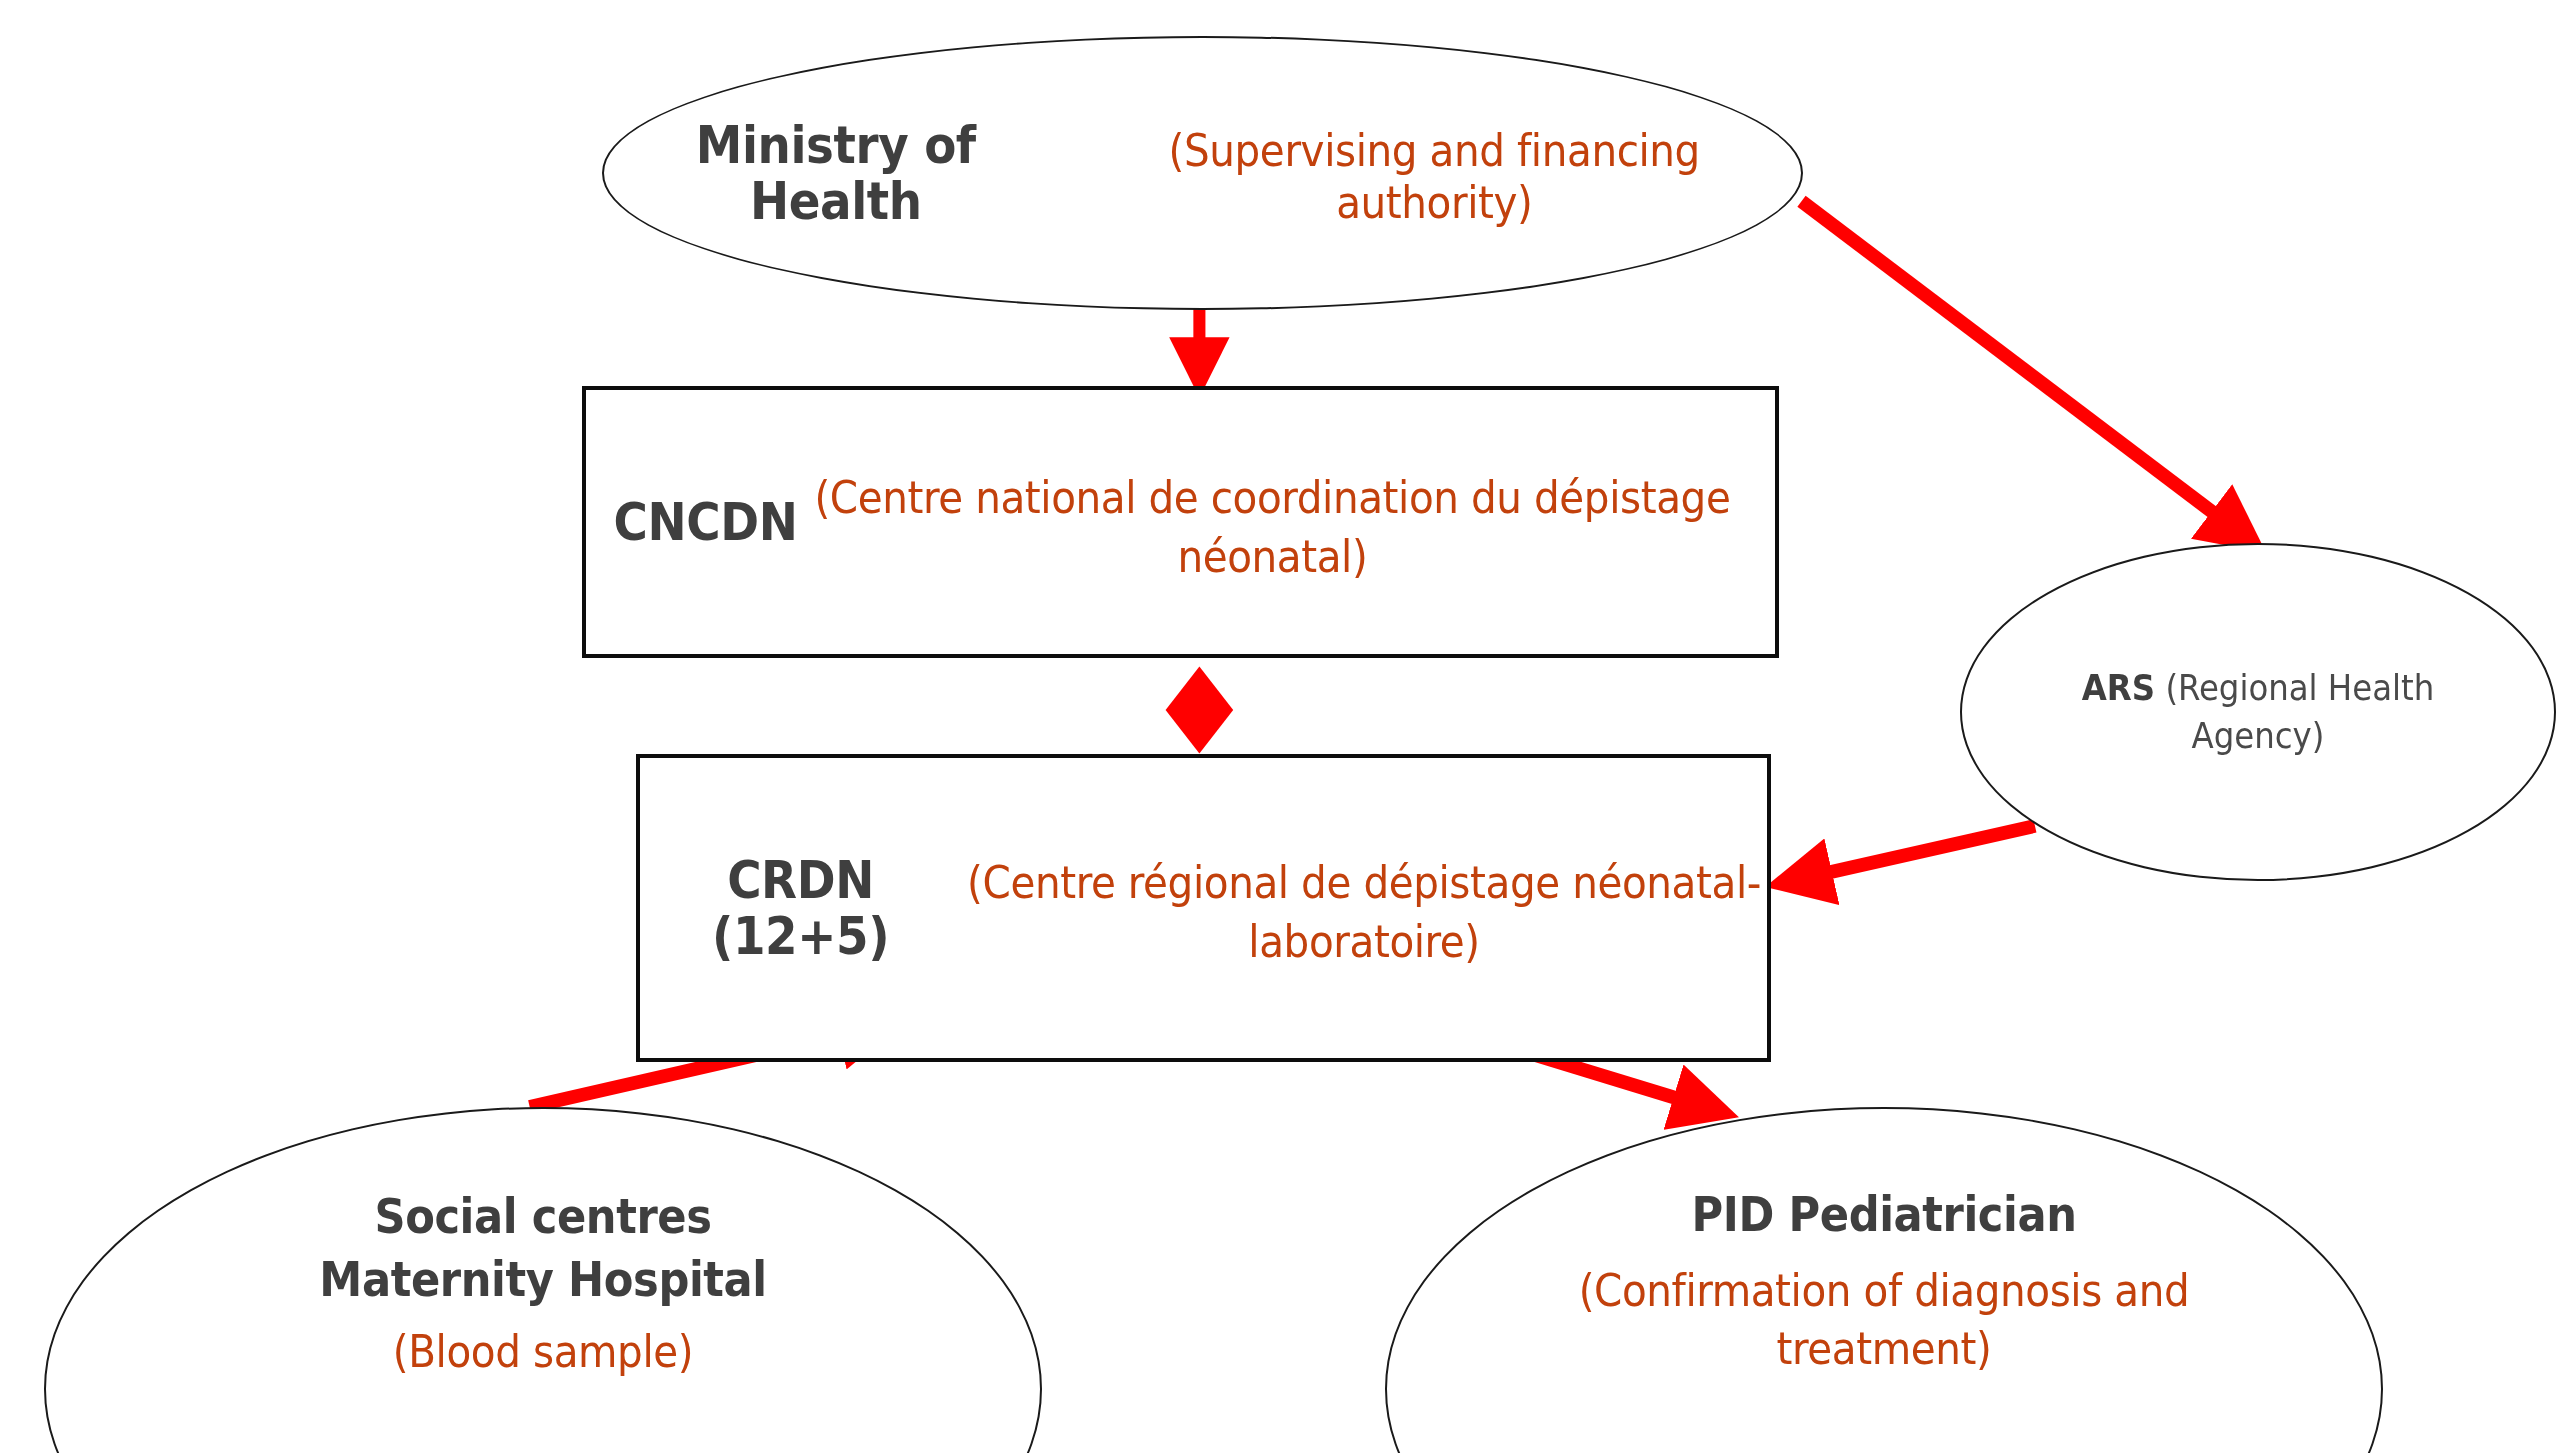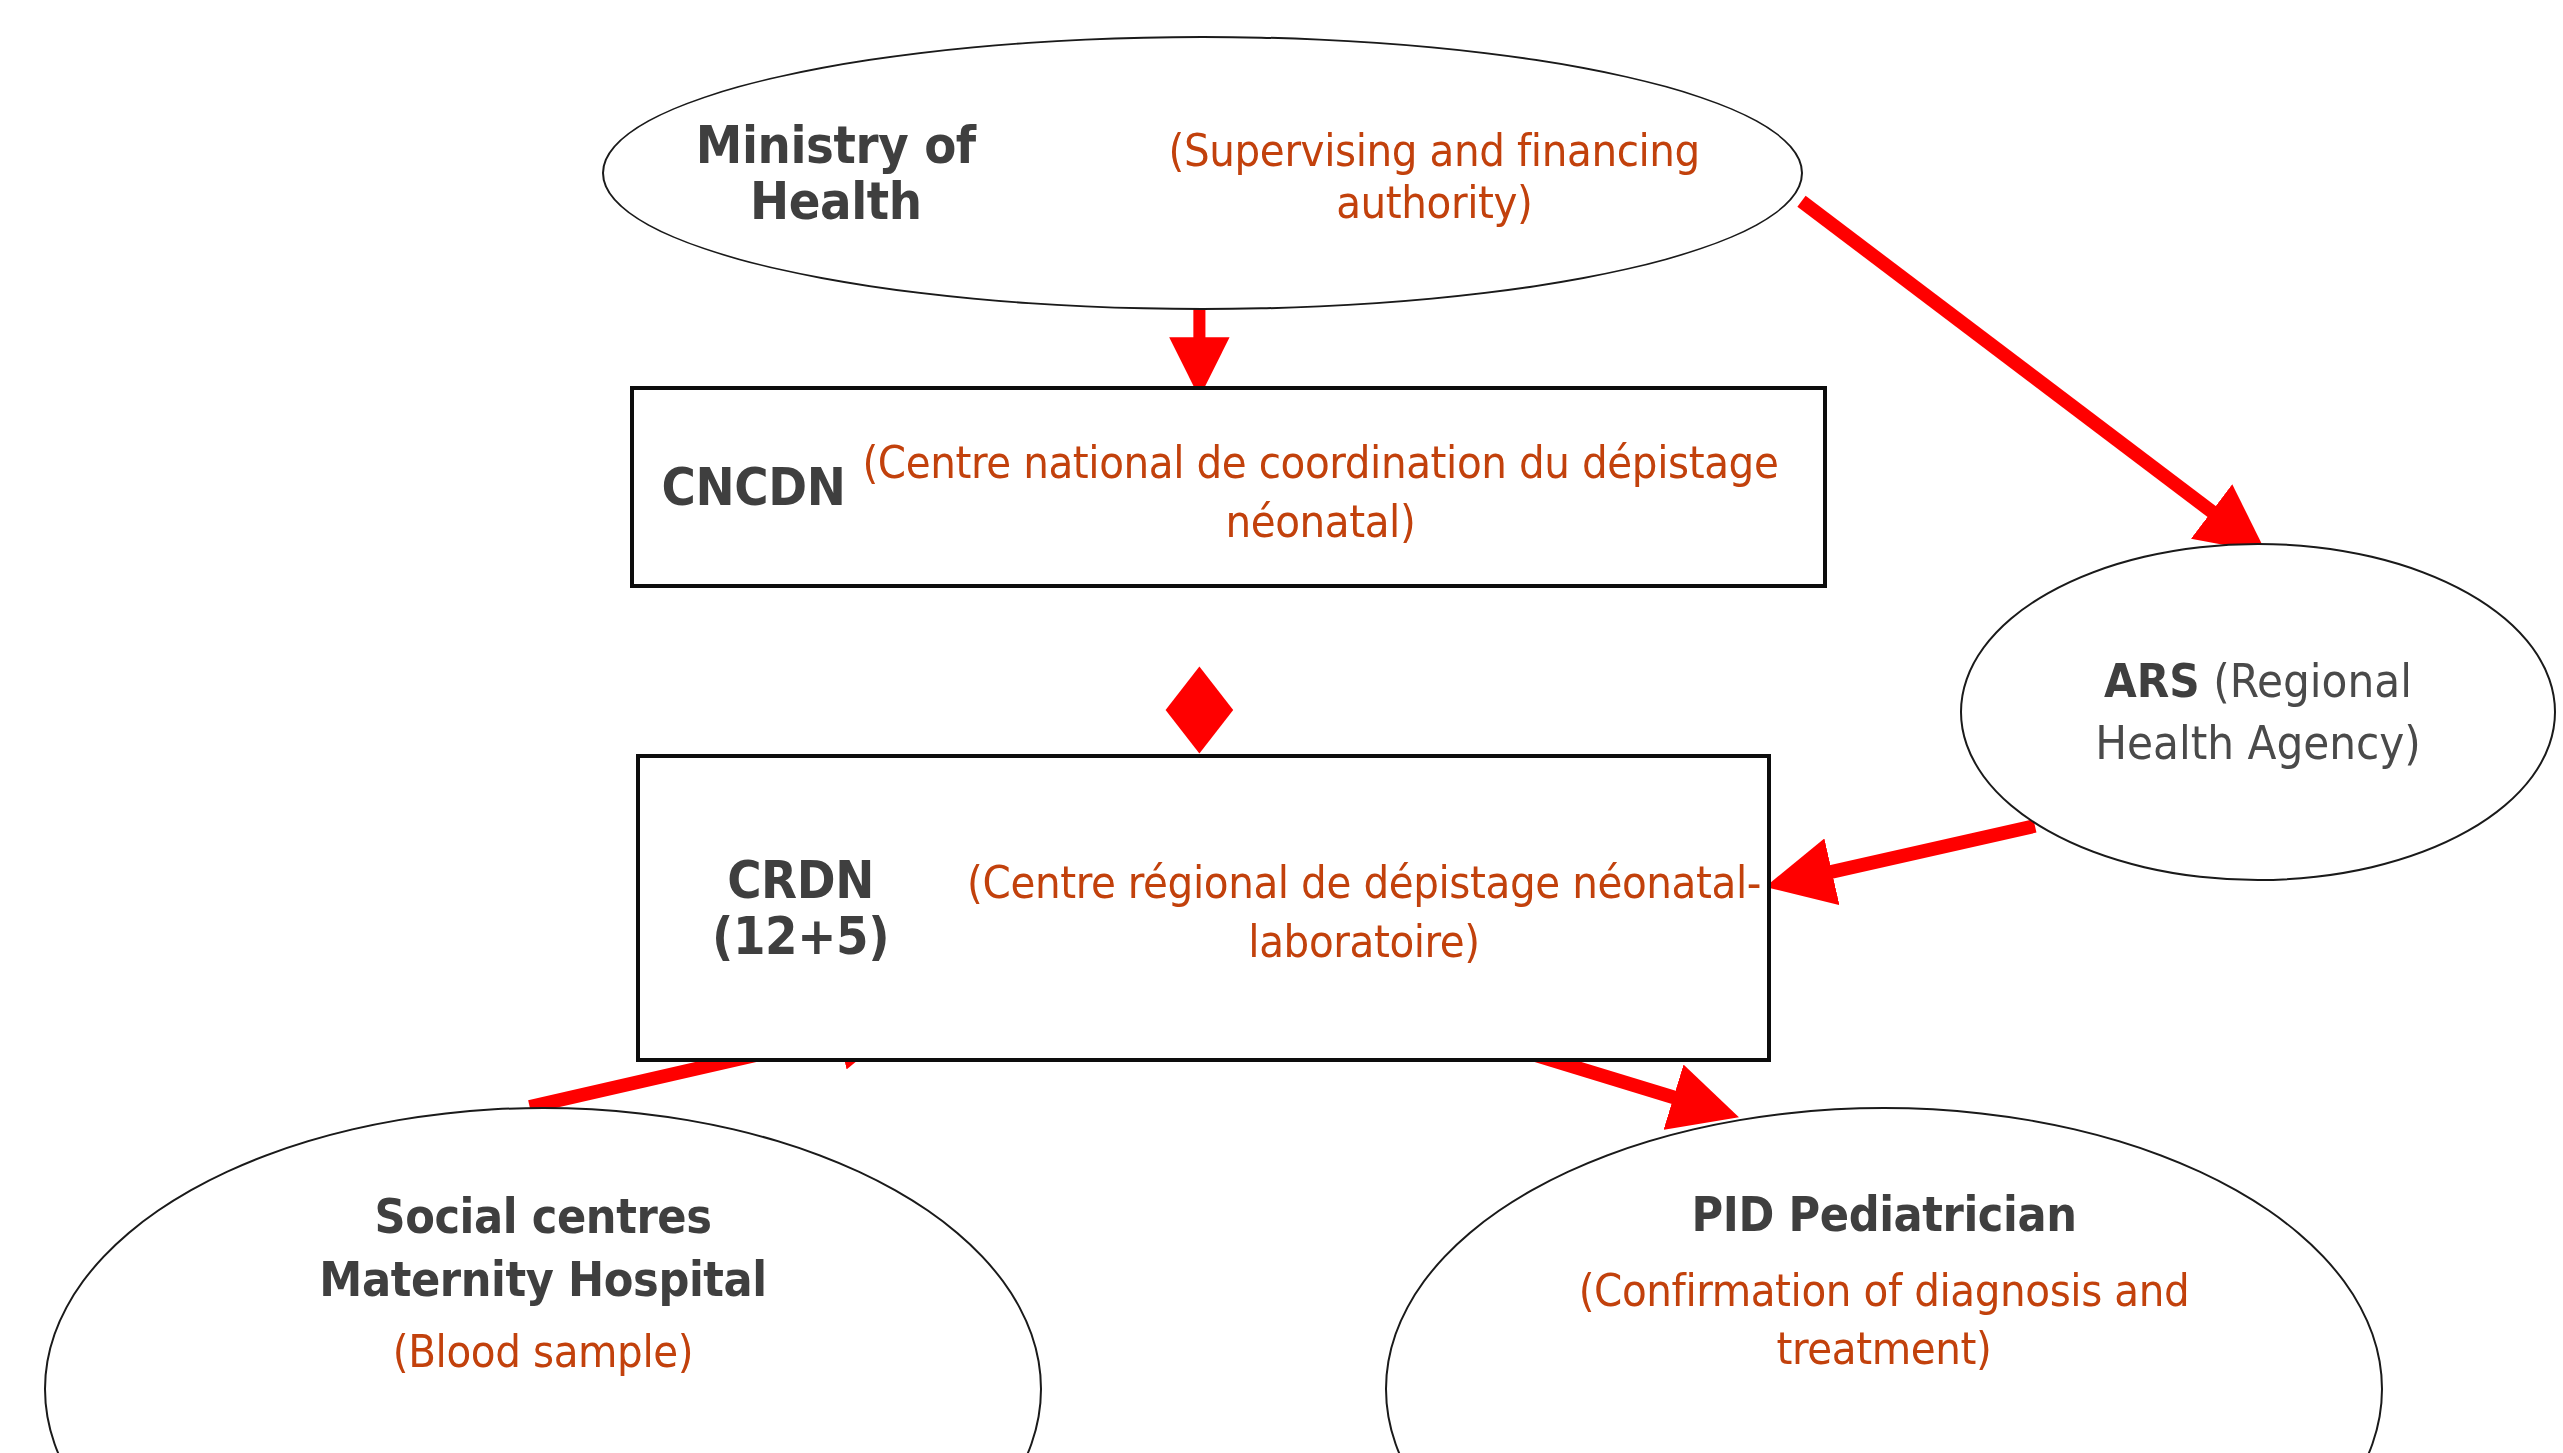--- a/index.html
+++ b/index.html
@@ -20,30 +20,30 @@
   .ttl{font-weight:bold;color:#3f3f3f;letter-spacing:-0.4px;}
   .sub{font-weight:normal;color:#c2410c;letter-spacing:-0.4px;}
   .inline-ttl{font-weight:bold;color:#3f3f3f;}
   .inline-sub{font-weight:normal;color:#4a4a4a;}
 
   
   #node-ministry{left:602px;top:36px;width:1201px;height:274px;}
   #node-ministry .ttl{font-size:52px;line-height:1.08;}
   #node-ministry .sub{font-size:45px;line-height:1.16;margin-top:8px;}
 
-  #node-cncdn{left:630px;top:386px;width:1197px;height:202px;}
+  #node-cncdn{left:582px;top:386px;width:1197px;height:272px;}
   #node-cncdn .ttl{font-size:52px;line-height:1.08;}
   #node-cncdn .sub{font-size:45px;line-height:1.30;margin-top:11.3px;width:950px;}
 
   #node-crdn{left:636px;top:754px;width:1135px;height:308px;}
   #node-crdn .ttl{font-size:52px;line-height:1.08;}
   #node-crdn .sub{font-size:45px;line-height:1.30;margin-top:9.7px;width:853px;}
 
   #node-ars{left:1960px;top:543px;width:596px;height:338px;}
-  #node-ars .two-line{font-size:47px;line-height:1.32;width:451px;}
+  #node-ars .two-line{font-size:36px;line-height:1.32;width:451px;}
 
   #node-maternity{left:44px;top:1107px;width:998px;height:564px;}
   #node-maternity .ttl{font-size:48px;line-height:1.30;}
   #node-maternity .sub{font-size:45px;line-height:1.20;margin-top:15px;}
 
   #node-pid{left:1385px;top:1107px;width:998px;height:564px;}
   #node-pid .ttl{font-size:48px;line-height:1.22;}
   #node-pid .sub{font-size:45px;line-height:1.30;margin-top:17.7px;width:805px;}
 
   #node-maternity .inner,#node-pid .inner{

